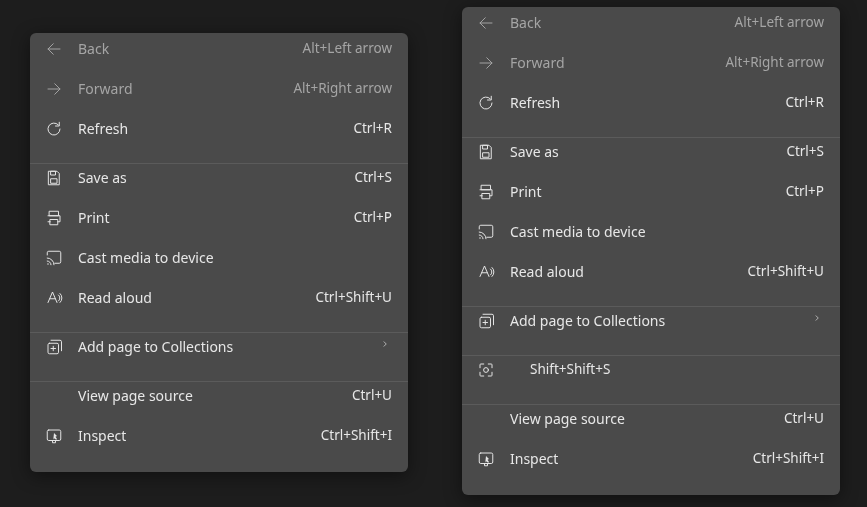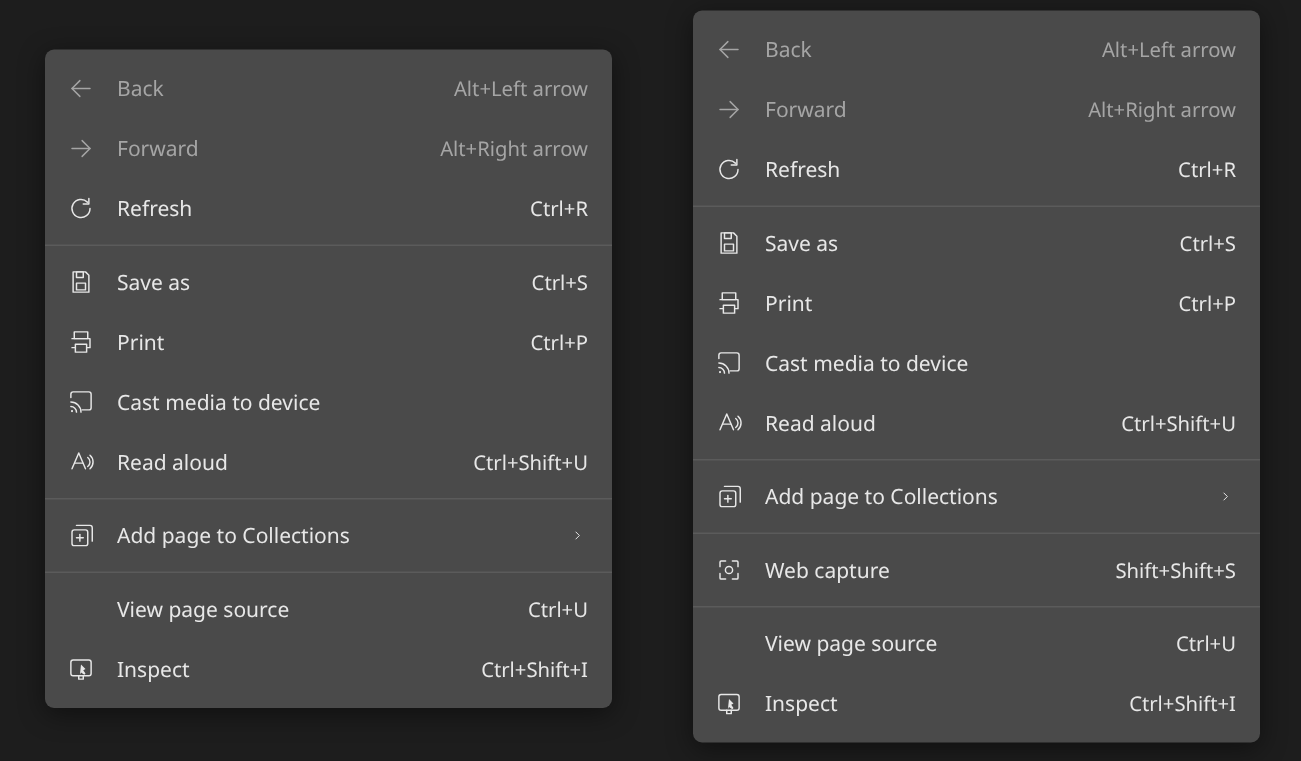--- a/index.html
+++ b/index.html
@@ -14,21 +14,21 @@
   }
   .menu {
     position: absolute;
     background: #4a4a4a;
     border-radius: 6px;
     padding: 6px 0;
     box-shadow: 0 4px 18px rgba(0,0,0,0.45);
   }
   .menu .item {
     display: flex;
-    align-items: center;
+    align-items: flex-start;
     height: 40px;
     padding: 0 16px 0 14px;
     cursor: pointer;
     position: relative;
   }
   .menu .item.disabled { color: #a5a5a5; cursor: default; }
   .menu .sep {
     height: 1px;
     background: #5b5b5b;
     margin: 4px 0;
@@ -269,21 +269,20 @@
     <div class="item">
       <span class="icon">
         <svg viewBox="0 0 24 24">
           <path d="M9 4H5a1 1 0 0 0-1 1v4"></path>
           <path d="M15 4h4a1 1 0 0 1 1 1v4"></path>
           <path d="M9 20H5a1 1 0 0 1-1-1v-4"></path>
           <path d="M15 20h4a1 1 0 0 0 1-1v-4"></path>
           <circle cx="12" cy="12" r="3.2"></circle>
         </svg>
       </span>
-      <span class="label">Web capture</span>
       <span class="shortcut">Shift+Shift+S</span>
     </div>
     <div class="sep"></div>
     <div class="item">
       <span class="icon"></span>
       <span class="label">View page source</span>
       <span class="shortcut">Ctrl+U</span>
     </div>
     <div class="item">
       <span class="icon">

